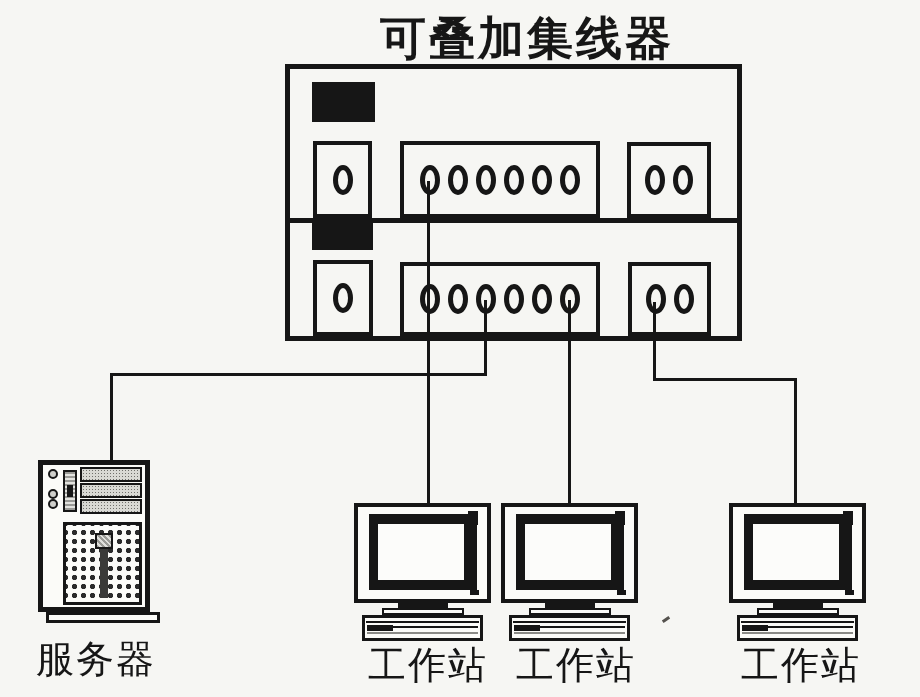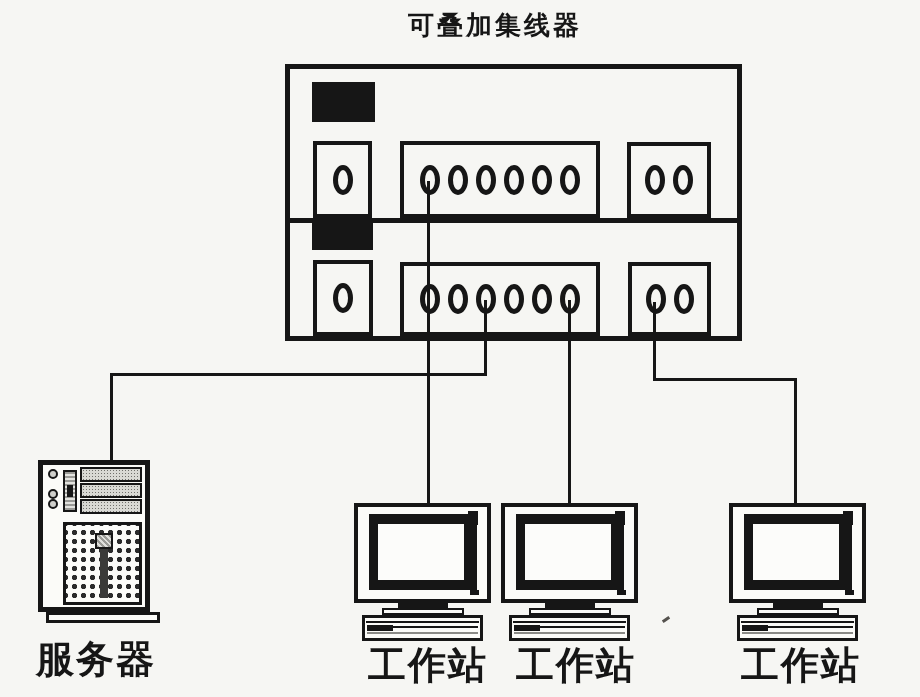--- a/index.html
+++ b/index.html
@@ -1,21 +1,21 @@
 <!DOCTYPE html>
 <html><head>
 <meta charset="utf-8">
 <style>
   html,body{margin:0;padding:0;background:#e9e9e6;}
   *{box-sizing:border-box;}
   .canvas{position:relative;width:920px;height:697px;background:#f6f6f3;overflow:hidden;
           font-family:"Liberation Serif","DejaVu Serif",serif;color:#161616;}
 
-  .title{position:absolute;left:360px;top:8px;width:270px;text-align:center;
-         font-size:26px;font-weight:bold;letter-spacing:3px;white-space:nowrap;}
+  .title{position:absolute;left:380px;top:8px;width:270px;
+         font-size:46px;font-weight:bold;letter-spacing:3px;white-space:nowrap;}
 
   
   .line{position:absolute;background:#161616;}
   .l1 {left:427px;top:181px;width:3px;height:322px;}
   .l2a{left:484px;top:300px;width:3px;height:76px;}
   .l2b{left:110px;top:373px;width:377px;height:3px;}
   .l2c{left:110px;top:373px;width:3px;height:88px;}
   .l3 {left:568px;top:300px;width:3px;height:203px;}
   .l4a{left:653px;top:302px;width:3px;height:79px;}
   .l4b{left:653px;top:378px;width:144px;height:3px;}
@@ -67,21 +67,21 @@
   .ws-notch{position:absolute;left:99px;top:-3px;width:10px;height:14px;background:#161616;}
   .ws-dot{position:absolute;right:8px;bottom:4px;width:9px;height:5px;background:#161616;}
   .ws-stand1{position:absolute;left:44px;top:100px;width:50px;height:5px;background:#161616;}
   .ws-stand2{position:absolute;left:28px;top:105px;width:82px;height:7px;border:2px solid #161616;background:#fbfbf8;}
   .ws-base{position:absolute;left:8px;top:112px;width:121px;height:26px;border:3px solid #161616;background:#fbfbf8;}
   .bb-l1{position:absolute;left:1px;top:3px;width:113px;height:2px;background:#161616;}
   .bb-stripe{position:absolute;left:2px;top:7px;width:26px;height:6px;background:#161616;}
   .bb-l2{position:absolute;left:28px;top:8px;width:85px;height:2px;background:#161616;}
   .bb-l3{position:absolute;left:2px;top:14px;width:111px;height:2px;background:#8a8a86;}
 
-  .lab{position:absolute;font-size:38px;font-weight:bold;white-space:nowrap;letter-spacing:2px;}
+  .lab{position:absolute;font-size:38px;font-weight:normal;white-space:nowrap;letter-spacing:2px;}
   .lab-server{left:36px;top:634px;}
   .lab-ws1{left:368px;top:640px;}
   .lab-ws2{left:516px;top:640px;}
   .lab-ws3{left:741px;top:640px;}
 
   .speck{position:absolute;left:662px;top:618px;width:8px;height:3px;background:#55524e;transform:rotate(-35deg);}
 </style>
 </head>
 <body>
 

